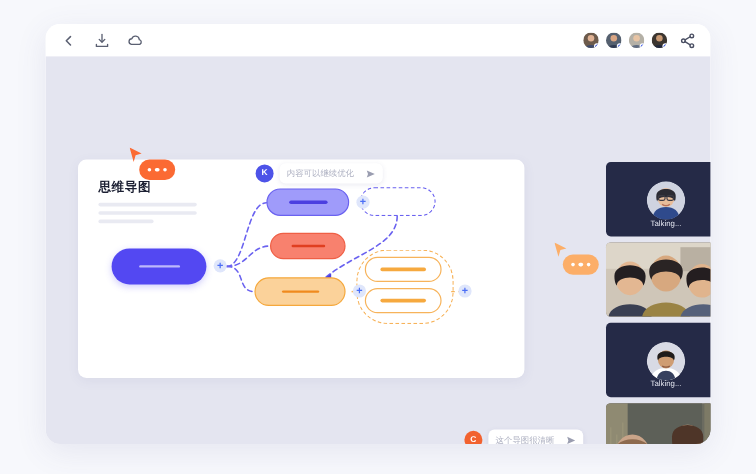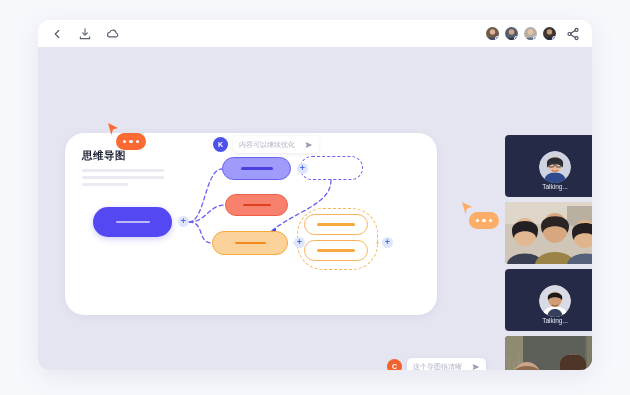--- a/index.html
+++ b/index.html
@@ -37,21 +37,21 @@
 
   
   .canvas{
     position:absolute;left:0;top:27px;width:554px;height:323px;
     background:#e4e5f0;
   }
 
   
   .mindcard{
     position:absolute;left:27px;top:86px;width:372px;height:182px;
-    background:#fff;border-radius:19px;box-shadow:0 2px 10px rgba(90,90,140,.07);
+    background:#fff;border-radius:7px;box-shadow:0 2px 10px rgba(90,90,140,.07);
   }
   .mm-title{
     position:absolute;left:17px;top:16px;font-size:10.5px;font-weight:bold;
     color:#1c2033;letter-spacing:.5px;
   }
   .skel{position:absolute;height:3px;border-radius:2px;background:#e9eaf2;}
   .sk1{left:17px;top:36px;width:82px;}
   .sk2{left:17px;top:43px;width:82px;}
   .sk3{left:17px;top:50px;width:46px;}
 

